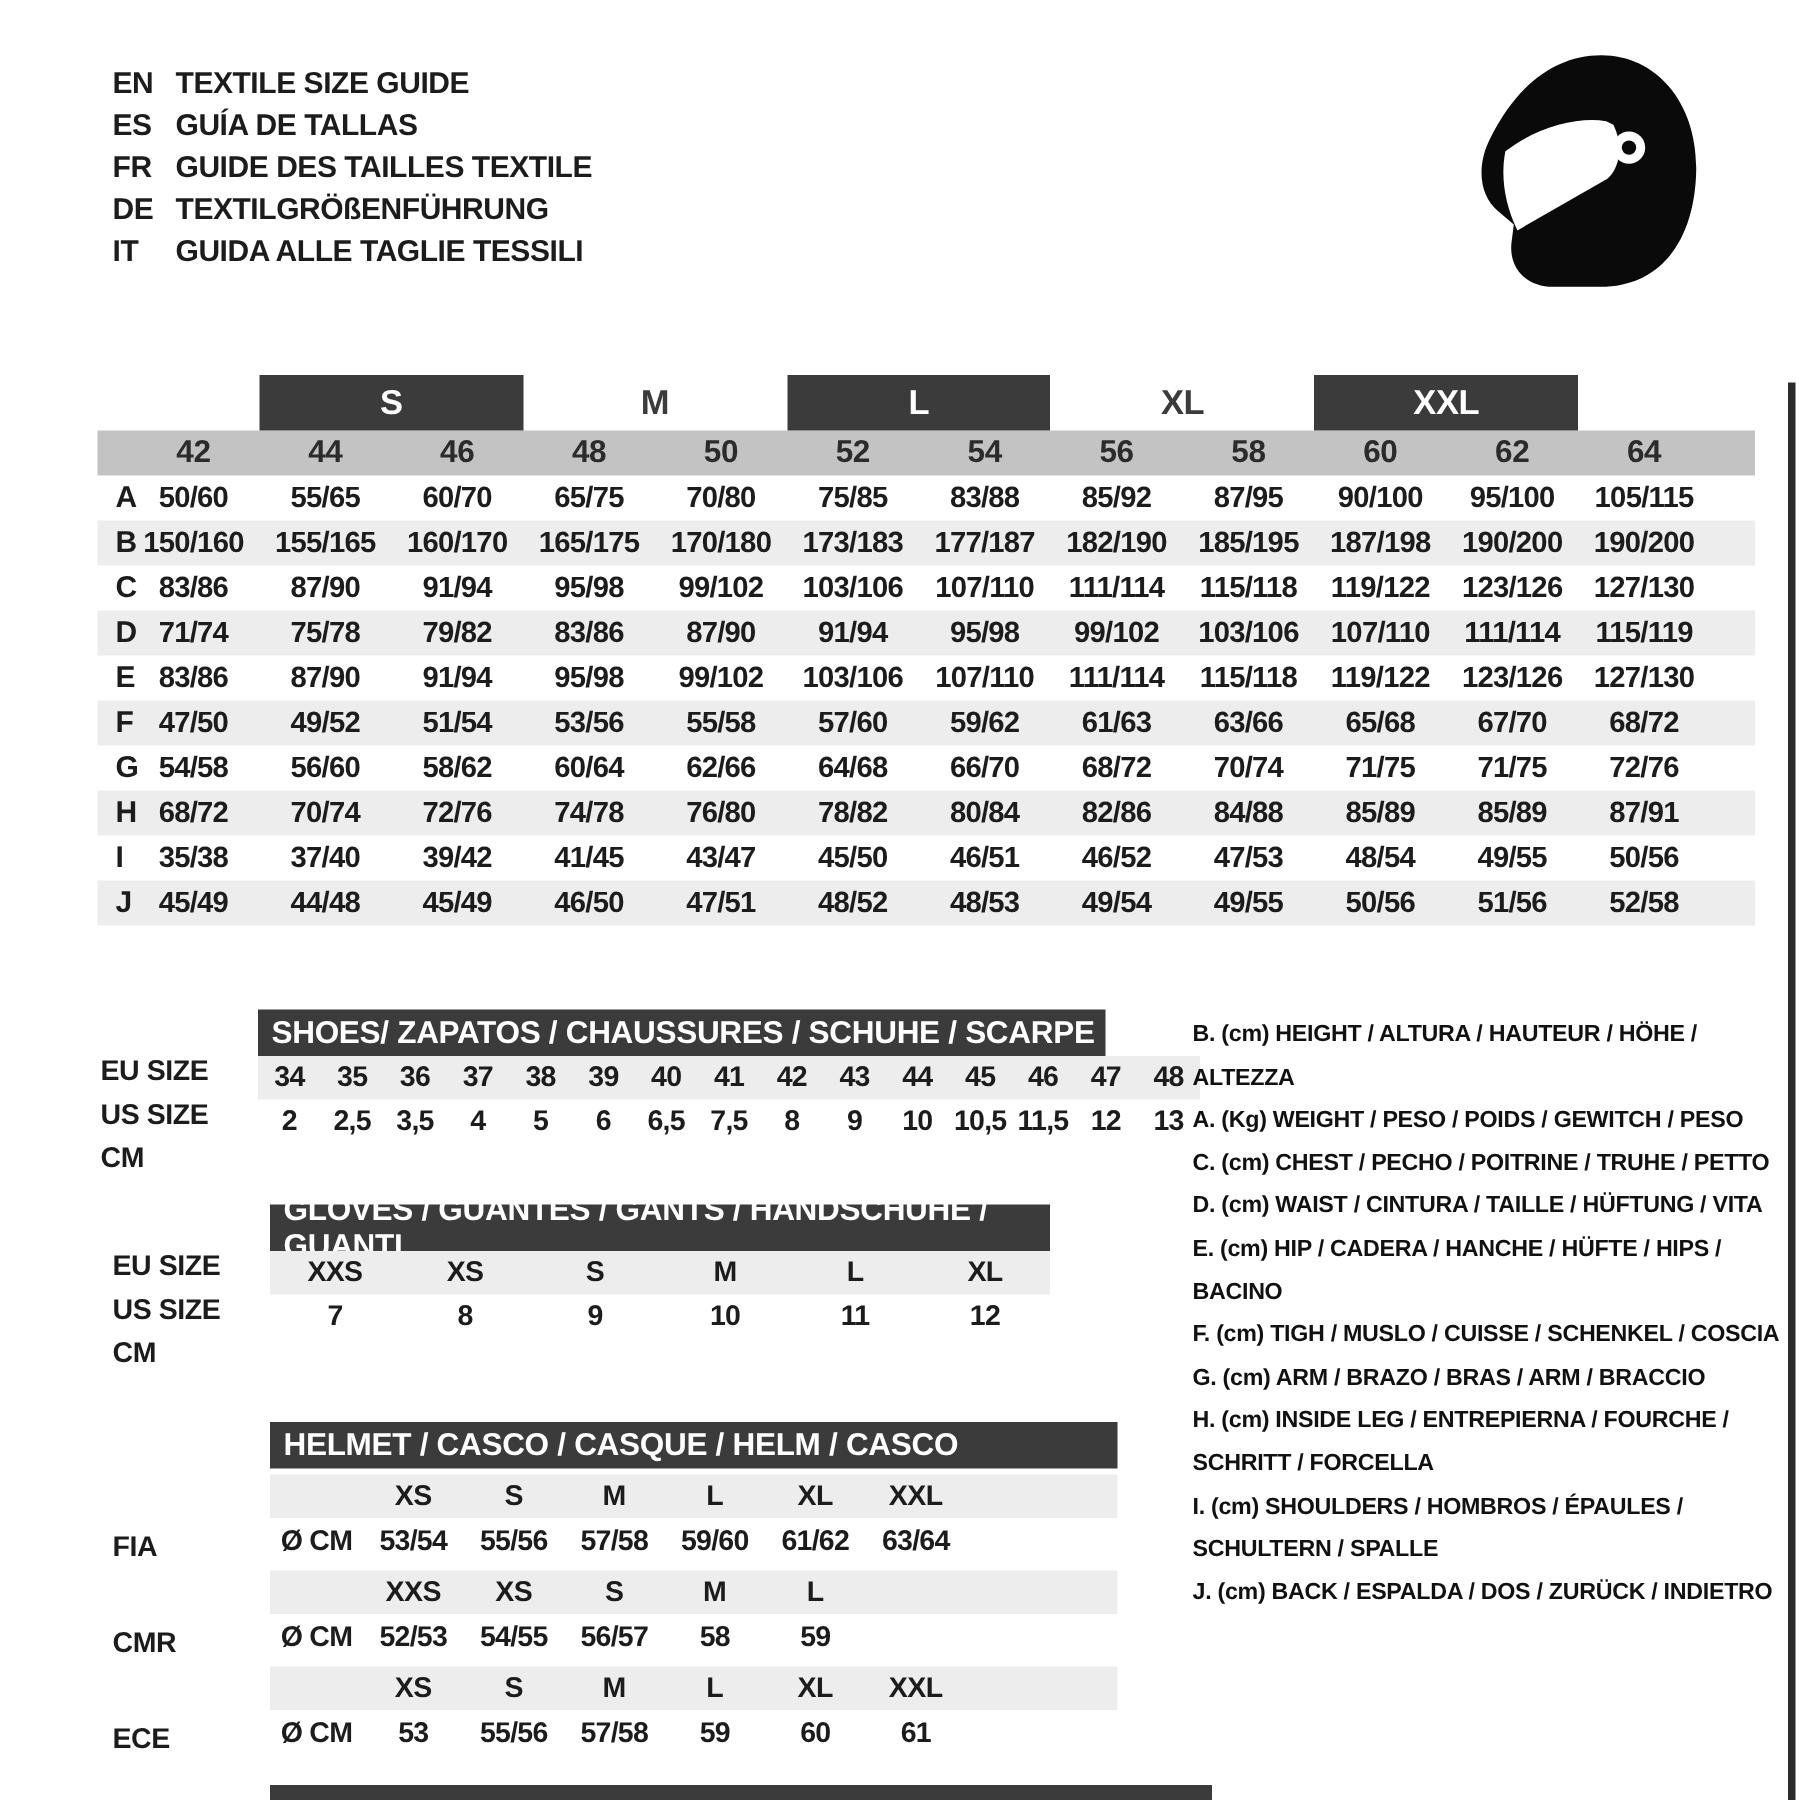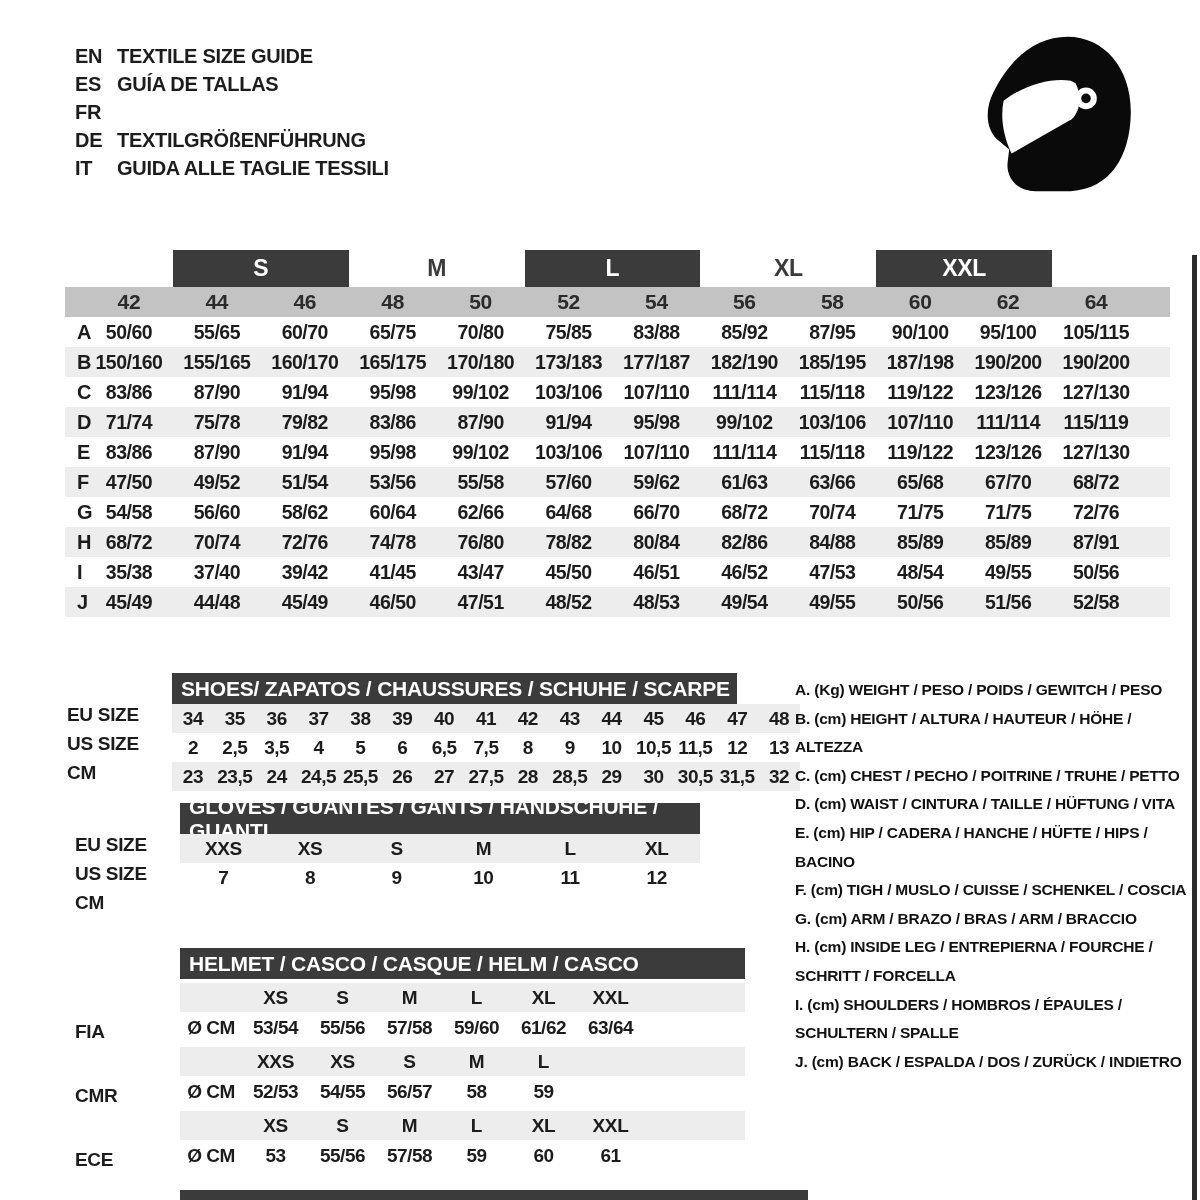--- a/index.html
+++ b/index.html
@@ -81,20 +81,21 @@
         <span class="lang-title">TEXTILE SIZE GUIDE</span>
       </div>
 
       <div class="lang-row">
         <span class="lang-code">ES</span>
         <span class="lang-title">GUÍA DE TALLAS</span>
       </div>
 
       <div class="lang-row">
         <span class="lang-code">FR</span>
+        <span class="lang-title">GUIDE DES TAILLES TEXTILE</span>
       </div>
 
       <div class="lang-row">
         <span class="lang-code">DE</span>
         <span class="lang-title">TEXTILGRÖßENFÜHRUNG</span>
       </div>
 
       <div class="lang-row">
         <span class="lang-code">IT</span>
         <span class="lang-title">GUIDA ALLE TAGLIE TESSILI</span>
@@ -341,37 +342,20 @@
             <div>10</div>
             <div>10,5</div>
             <div>11,5</div>
             <div>12</div>
             <div>13</div>
           </div>
         </div>
 
         <div class="srow">
           <div class="rlabel">CM</div>
-          <div class="band striped">
-            <div>23</div>
-            <div>23,5</div>
-            <div>24</div>
-            <div>24,5</div>
-            <div>25,5</div>
-            <div>26</div>
-            <div>27</div>
-            <div>27,5</div>
-            <div>28</div>
-            <div>28,5</div>
-            <div>29</div>
-            <div>30</div>
-            <div>30,5</div>
-            <div>31,5</div>
-            <div>32</div>
-          </div>
         </div>
       </div>
   </section>
 
   <section class="abs gloves">
     <div class="sec-header">GLOVES / GUANTES / GANTS / HANDSCHUHE / GUANTI</div>
     <div>
 
         <div class="srow">
           <div class="rlabel">EU SIZE</div>
@@ -475,22 +459,22 @@
               <div>59</div>
               <div>60</div>
               <div>61</div>
             </div>
           </div>
         </div>
       </div>
   </section>
 
   <aside class="abs legend">
+    <div class="litem">B. (cm) HEIGHT / ALTURA / HAUTEUR / HÖHE / ALTEZZA</div>
     <div class="litem">A. (Kg) WEIGHT / PESO / POIDS / GEWITCH / PESO</div>
-    <div class="litem">B. (cm) HEIGHT / ALTURA / HAUTEUR / HÖHE / ALTEZZA</div>
     <div class="litem">C. (cm) CHEST / PECHO / POITRINE / TRUHE / PETTO</div>
     <div class="litem">D. (cm) WAIST / CINTURA / TAILLE / HÜFTUNG / VITA</div>
     <div class="litem">E. (cm) HIP / CADERA / HANCHE / HÜFTE / HIPS /  BACINO</div>
     <div class="litem">F. (cm) TIGH / MUSLO / CUISSE / SCHENKEL / COSCIA</div>
     <div class="litem">G. (cm) ARM  / BRAZO / BRAS / ARM / BRACCIO</div>
     <div class="litem">H. (cm) INSIDE LEG / ENTREPIERNA / FOURCHE /
 SCHRITT / FORCELLA</div>
     <div class="litem">I.  (cm) SHOULDERS / HOMBROS / ÉPAULES /
 SCHULTERN / SPALLE</div>
     <div class="litem">J. (cm) BACK / ESPALDA / DOS / ZURÜCK / INDIETRO</div>

